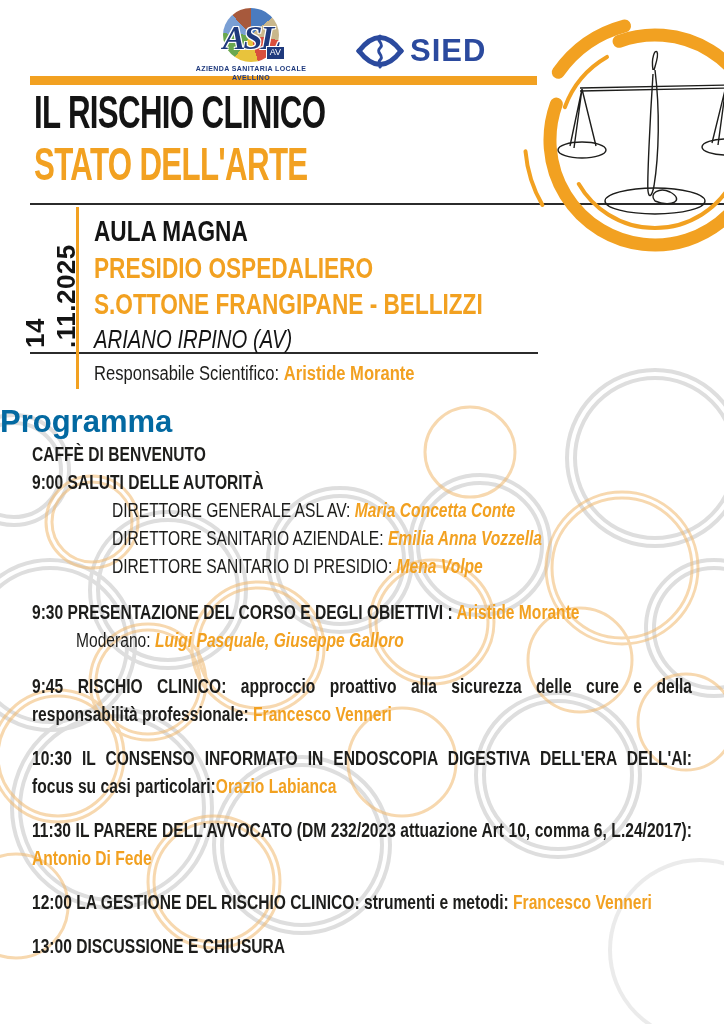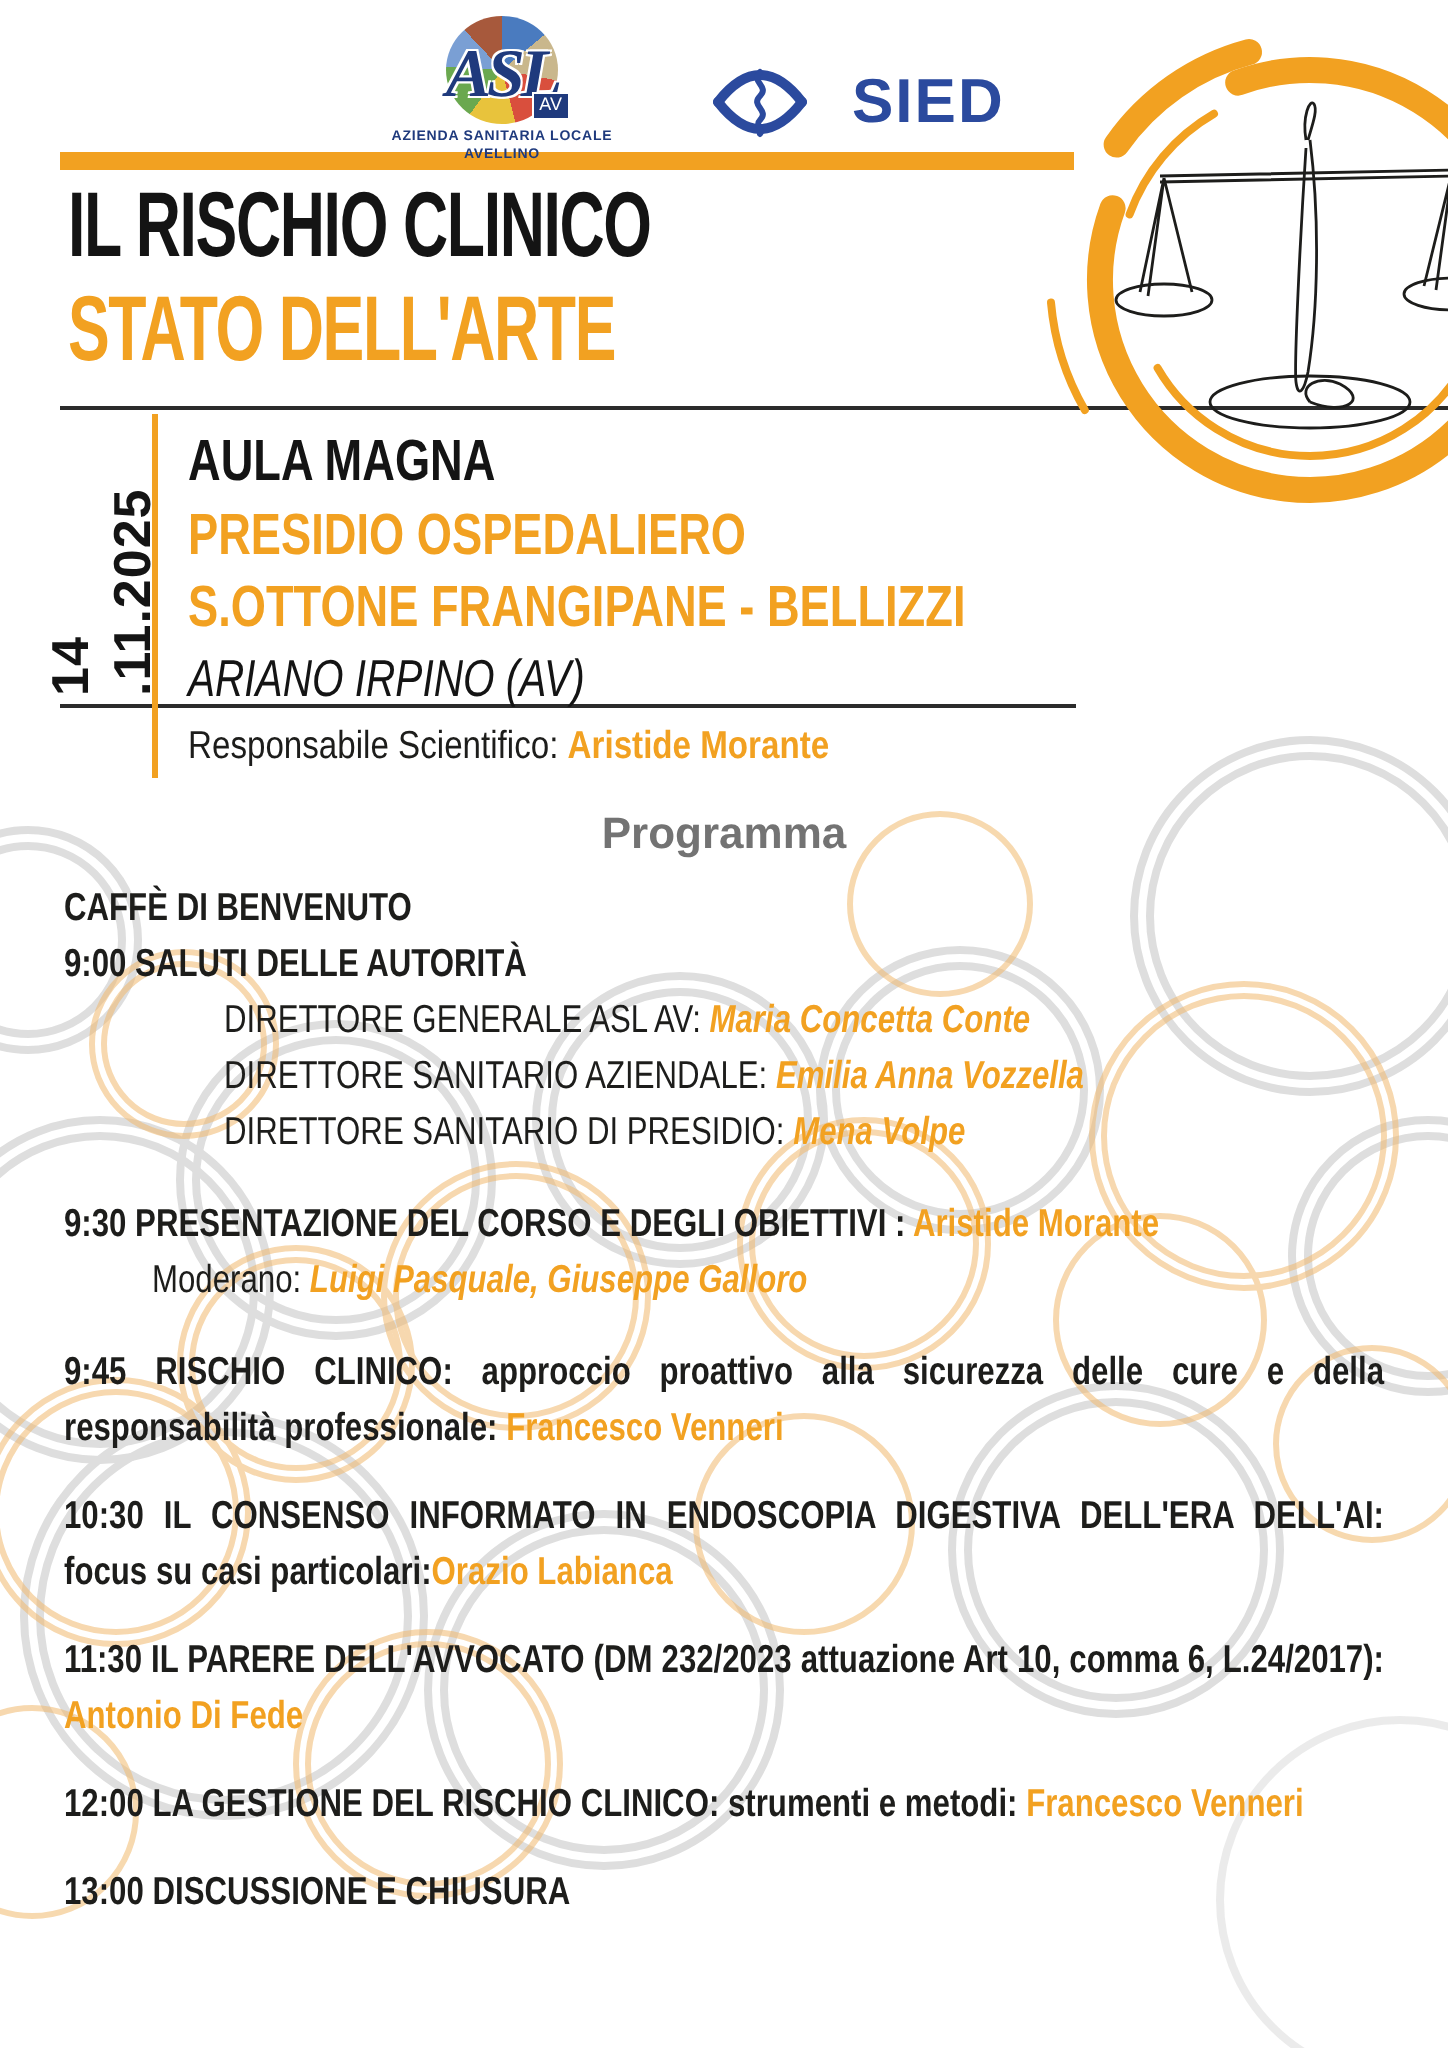--- a/index.html
+++ b/index.html
@@ -30,21 +30,21 @@
     font-size: 34px; color: #1f3a7d; letter-spacing: -2px;
     text-shadow: -1px -1px 0 #fff, 1px -1px 0 #fff, -1px 1px 0 #fff, 1px 1px 0 #fff;
     line-height: 1;
   }
   .asl-av {
     position: absolute; right: -6px; bottom: 2px;
     background: #1f3a7d; color: #fff; font-size: 9px; font-weight: 400;
     padding: 1px 3px; border: 1px solid #fff; line-height: 1.1;
   }
   .asl-caption { margin-top: 2px; font-size: 7px; font-weight: 700; color: #1f3a7d; letter-spacing: .4px; line-height: 1.35; }
-  .sied-logo { position: absolute; left: 356px; top: 30px; display: flex; align-items: center; gap: 22px; z-index: 3; }
+  .sied-logo { position: absolute; left: 356px; top: 30px; display: flex; align-items: center; gap: 6px; z-index: 3; }
   .sied-text { font-size: 31px; font-weight: 700; color: #2b4a9e; letter-spacing: 1px; }
   
   .orange-bar { position: absolute; left: 30px; top: 76px; width: 507px; height: 9px; background: #F2A121; z-index: 2; }
   .deco { position: absolute; left: 520px; top: 0; width: 204px; height: 300px; z-index: 2; }
   .rule-top { position: absolute; left: 30px; top: 203px; width: 694px; height: 2px; background: #2b2b2b; z-index: 1; }
   .rule-mid { position: absolute; left: 30px; top: 352px; width: 508px; height: 2px; background: #2b2b2b; z-index: 1; }
   
   .title-block { position: absolute; left: 34px; top: 86px; z-index: 3; transform: scaleX(.68); transform-origin: left top; white-space: nowrap; }
   .title-line { font-size: 46px; font-weight: 800; letter-spacing: -1px; line-height: 52px; }
   .title-line.black { color: #141414; }
@@ -57,21 +57,21 @@
     display: flex; align-items: center; justify-content: center;
   }
   .date-rule { position: absolute; left: 76px; top: 207px; width: 3px; height: 182px; background: #F2A121; z-index: 3; }
   .venue-block { position: absolute; left: 94px; top: 212px; z-index: 3; transform: scaleX(.78); transform-origin: left top; white-space: nowrap; }
   .venue-hall { font-size: 29px; font-weight: 800; color: #141414; line-height: 38px; }
   .venue-line { font-size: 29px; font-weight: 800; color: #F2A121; line-height: 36px; }
   .venue-city { font-size: 26px; font-style: italic; font-weight: 400; color: #141414; line-height: 34px; }
   .responsible { position: absolute; left: 94px; top: 362px; z-index: 3; transform: scaleX(.85); transform-origin: left top; white-space: nowrap; font-size: 19.5px; }
   .responsible .name { color: #F2A121; font-weight: 700; }
   
-  .program-heading { position: absolute; left: 0; top: 404px; width: 724px; text-align: center; font-size: 22px; font-weight: 800; color: #737373; z-index: 3; }
+  .program-heading { position: absolute; left: 0; top: 404px; width: 724px; text-align: left; font-size: 31px; font-weight: 800; color: #0369a1; z-index: 3; }
   .program { position: absolute; left: 32px; top: 440px; width: 825px; z-index: 3; transform: scaleX(.8); transform-origin: left top; font-size: 19.5px; line-height: 28px; color: #1d1d1b; }
   .bold { font-weight: 700; }
   .speaker { color: #F2A121; font-weight: 700; }
   .speaker-i { color: #F2A121; font-weight: 700; font-style: italic; }
   .roles { margin-left: 100px; font-weight: 400; }
   .moderators { margin-left: 55px; font-weight: 400; }
   .para { text-align: justify; font-weight: 700; }
   .gap18 { margin-top: 18px; }
   .gap16 { margin-top: 16px; }
 </style>

